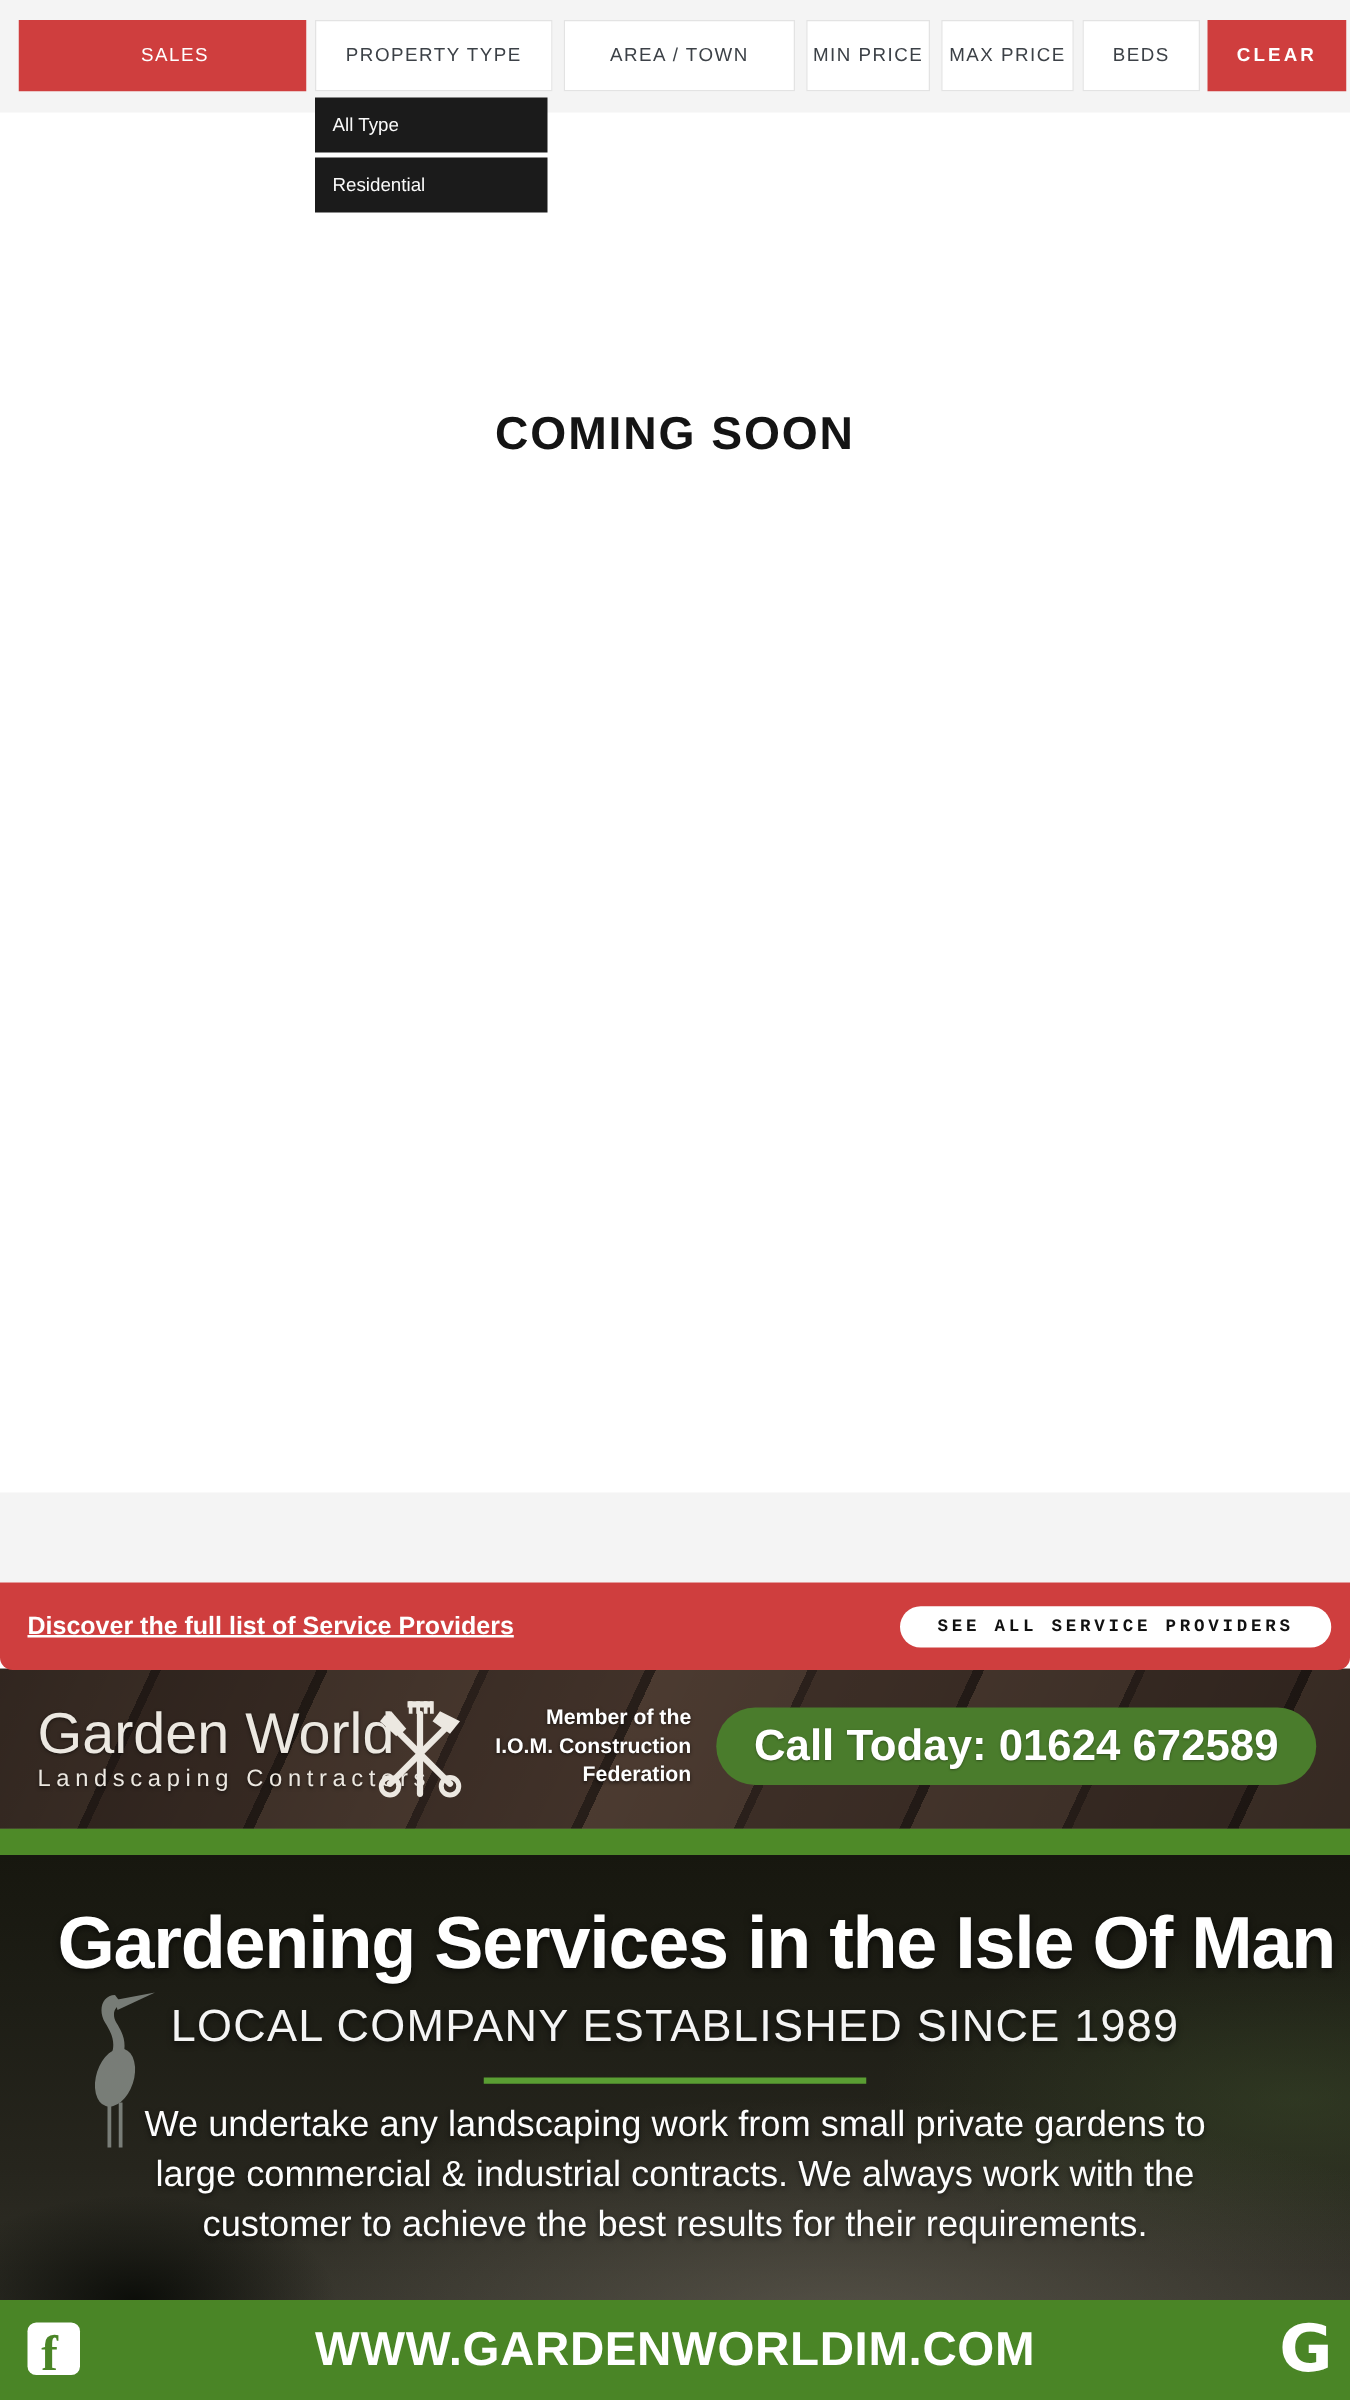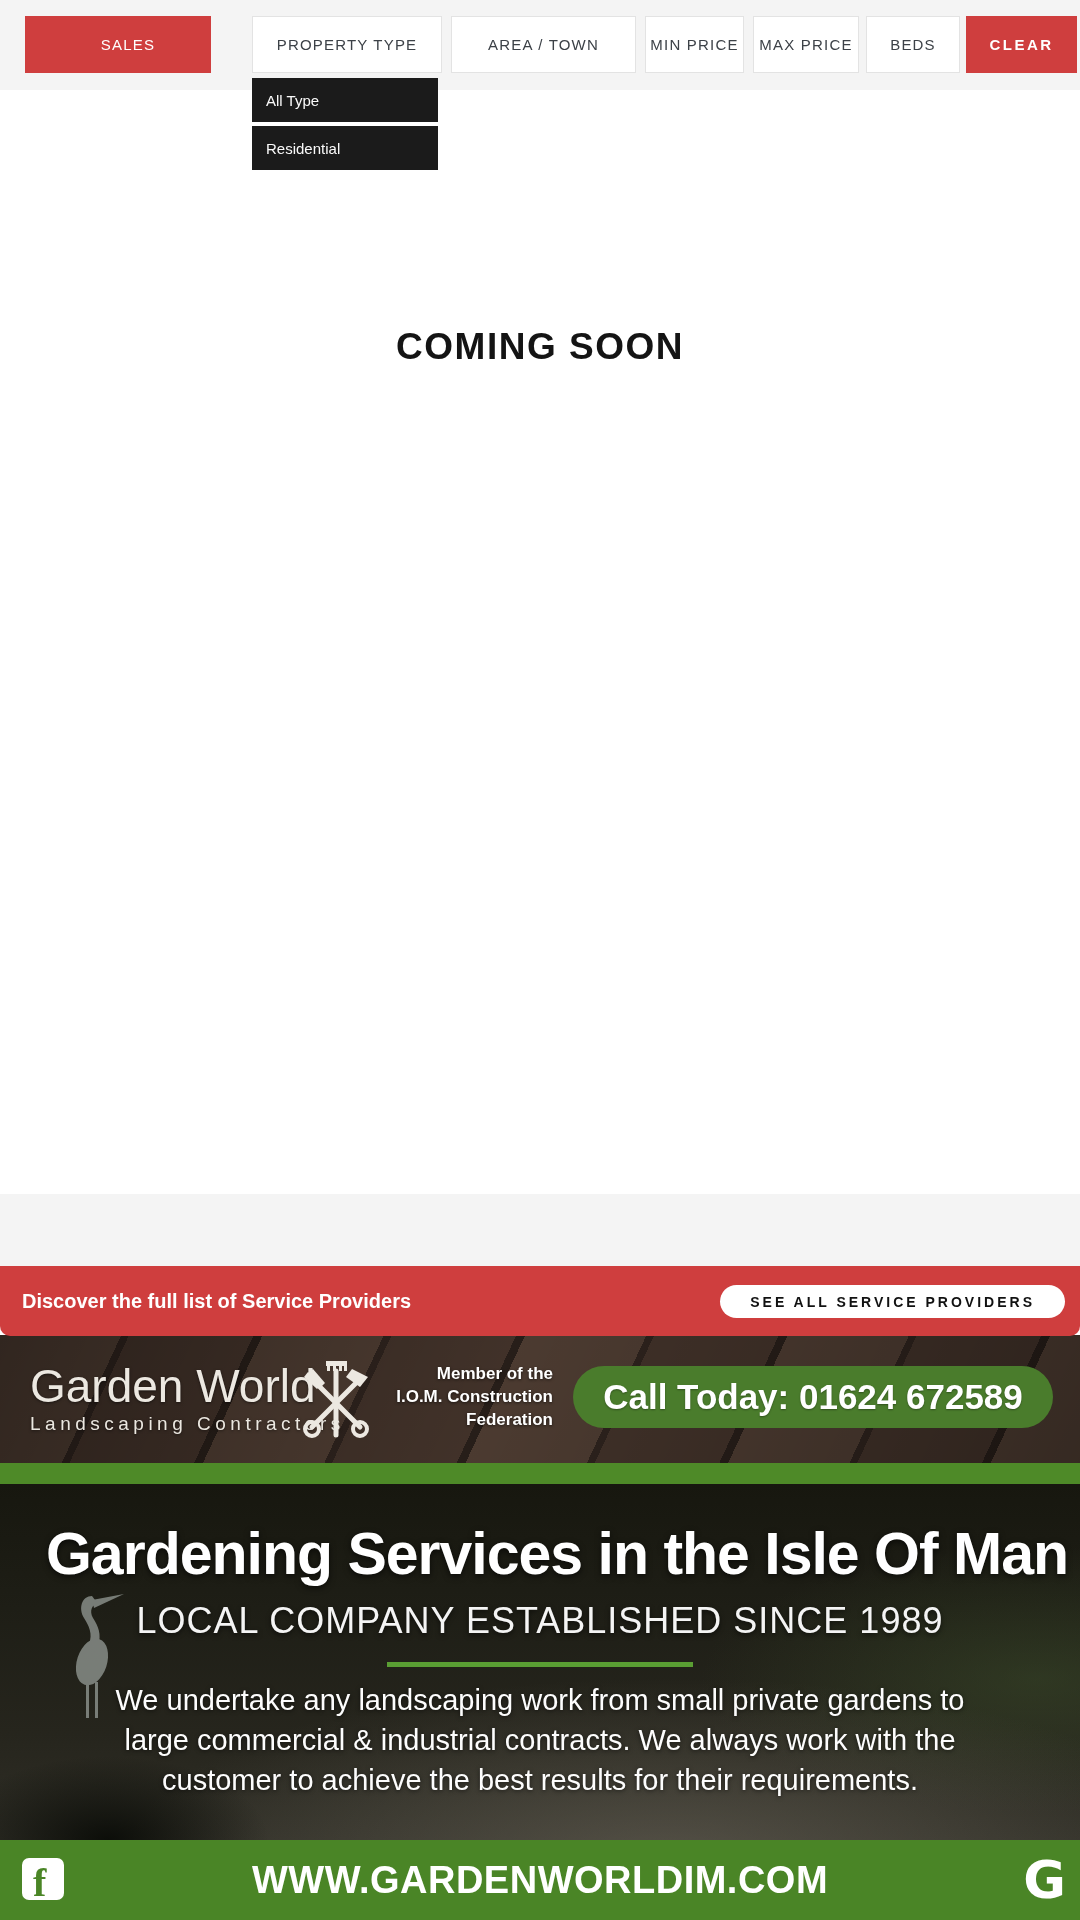--- a/index.html
+++ b/index.html
@@ -8,21 +8,21 @@
 
   
   .topbar { position:absolute; left:0; top:0; width:1080px; height:90px; background:#f4f4f4; }
   .fbtn {
     position:absolute; top:16px; height:57px; display:flex; align-items:center; justify-content:center;
     background:#fff; border:1px solid #e3e3e3; color:#3c4147; font-size:15px; letter-spacing:1.2px;
     cursor:pointer; white-space:nowrap;
   }
   .fbtn.red { background:#cf3e3e; border:none; color:#fff; }
   .fbtn.red.bold { font-weight:bold; letter-spacing:2.5px; font-size:15px; }
-  .b-sales { left:25px;  width:186px;padding-left:20px; }
+  .b-sales { left:15px;  width:230px;padding-left:20px; }
   .b-ptype { left:252px; width:190px; }
   .b-area  { left:451px; width:185px; }
   .b-minp  { left:645px; width:99px; }
   .b-maxp  { left:753px; width:106px; }
   .b-beds  { left:866px; width:94px; }
   .b-clear { left:966px; width:111px; }
 
   .dropdown { position:absolute; left:252px; top:78px; width:186px; z-index:5; }
   .dd-item {
     height:44px; background:#1b1b1b; color:#fafafa; font-size:15px; display:flex; align-items:center;
@@ -40,26 +40,26 @@
   }
 
   
   .grey-strip { position:absolute; left:0; top:1194px; width:1080px; height:72px; background:#f4f4f4; }
   .red-banner {
     position:absolute; left:0; top:1266px; width:1080px; height:70px; background:#cf3e3e;
     border-radius:0 0 10px 10px; z-index:3;
   }
   .red-banner-text {
     position:absolute; left:22px; top:0; height:70px; display:flex; align-items:center;
-    color:#fff; font-weight:bold; font-size:20px;
+    color:#fff; font-weight:bold; font-size:20px;text-decoration:underline;
   }
   .see-all-btn {
     position:absolute; right:15px; top:19px; height:33px; padding:0 30px; border-radius:17px;
     background:#fff; border:none; display:flex; align-items:center; justify-content:center;
-    color:#111; font-weight:bold; font-size:14px; letter-spacing:3px; cursor:pointer; white-space:nowrap;
+    color:#111; font-weight:bold; font-size:14px; letter-spacing:3px; cursor:pointer; white-space:nowrap;font-family:Liberation Mono, monospace;
   }
 
   
   .ad-header {
     position:absolute; left:0; top:1335px; width:1080px; height:128px;
     background:
       linear-gradient(115deg, rgba(0,0,0,.45) 0%, rgba(0,0,0,.15) 45%, rgba(0,0,0,.4) 100%),
       repeating-linear-gradient(115deg, #594539 0px 110px, #352822 110px 117px, #4c3a30 117px 230px, #2e231d 230px 238px),
       #47372e;
   }

